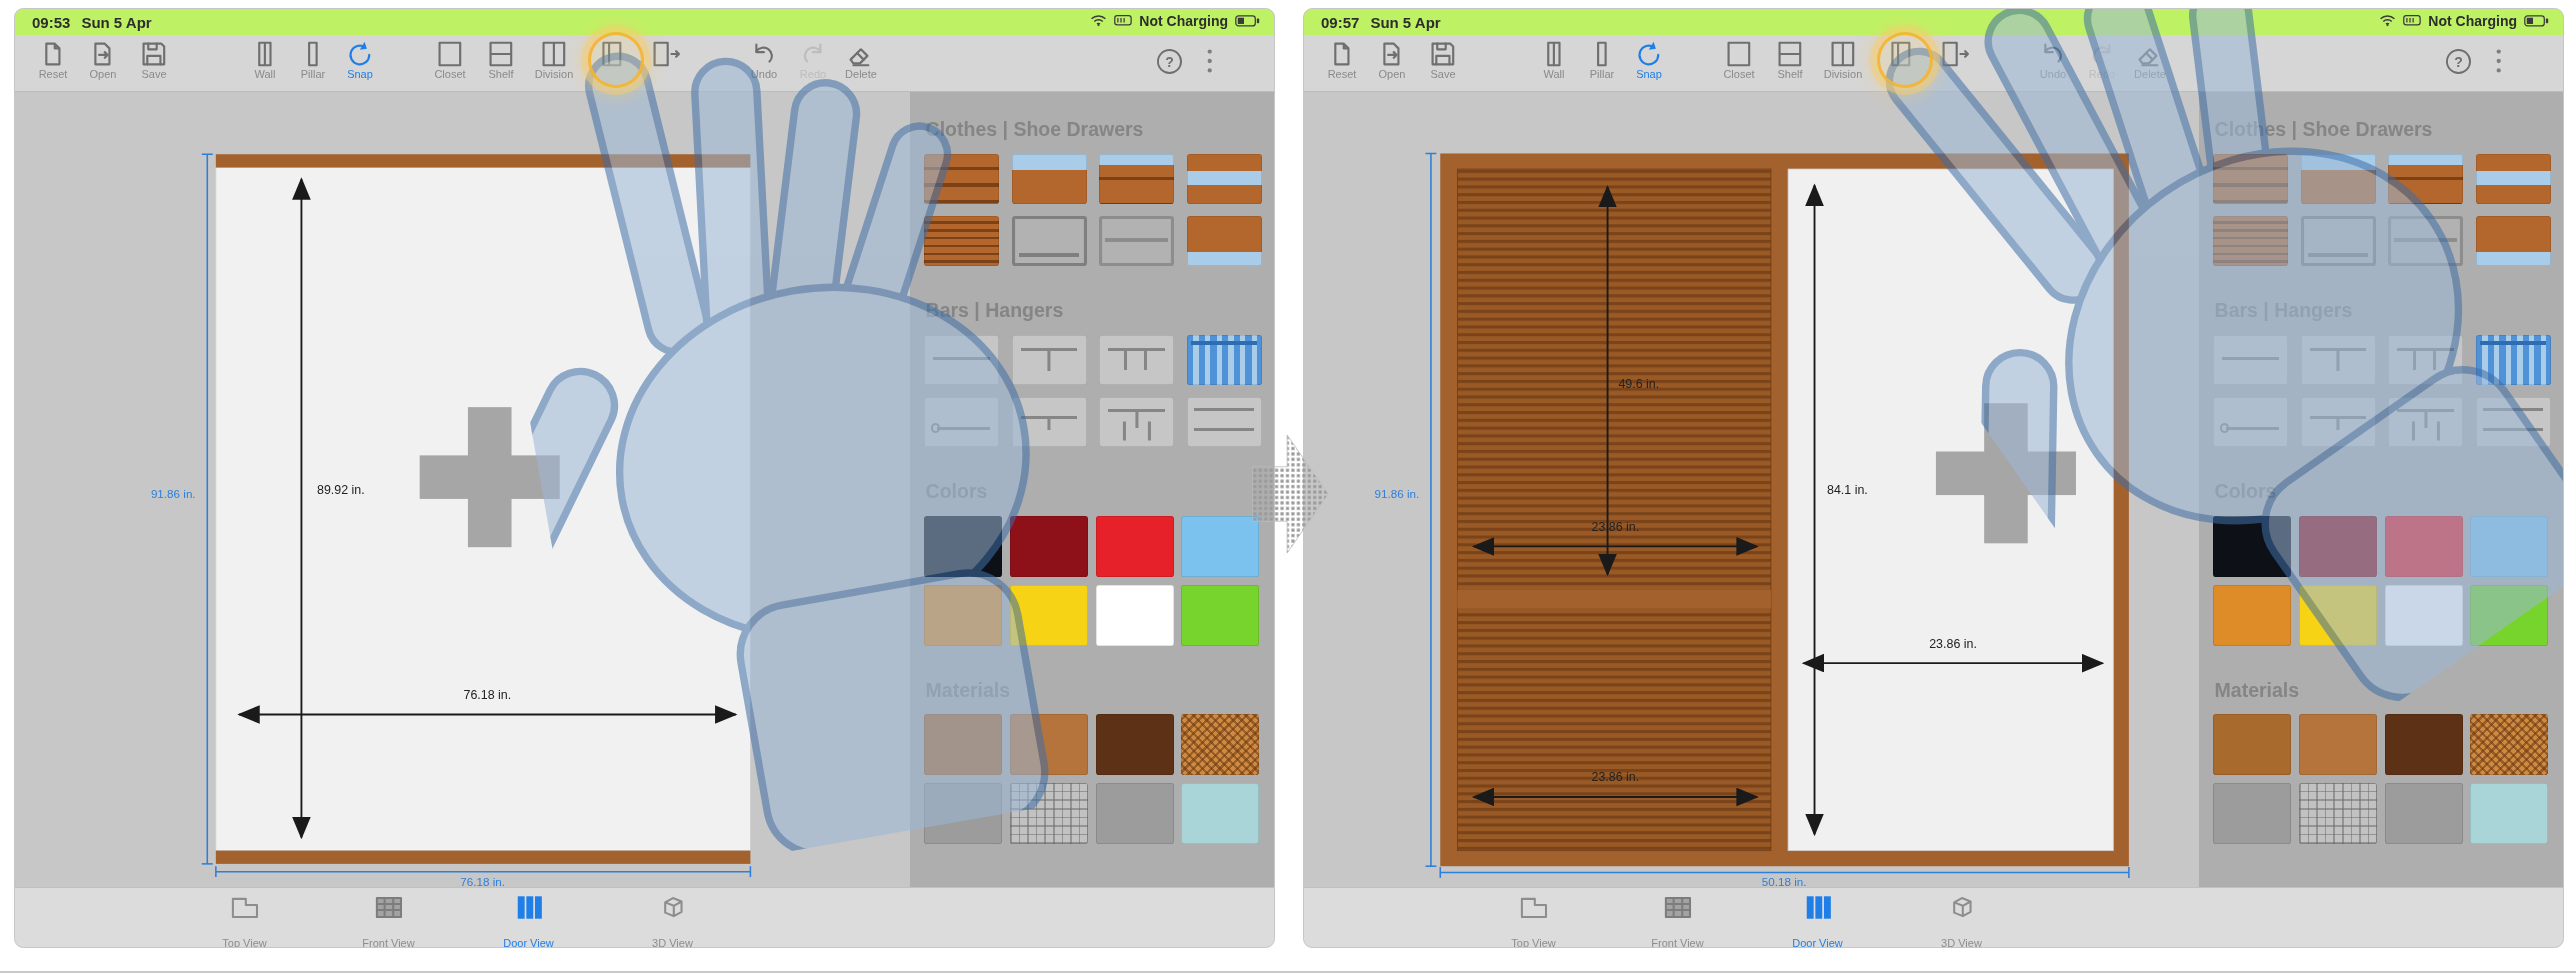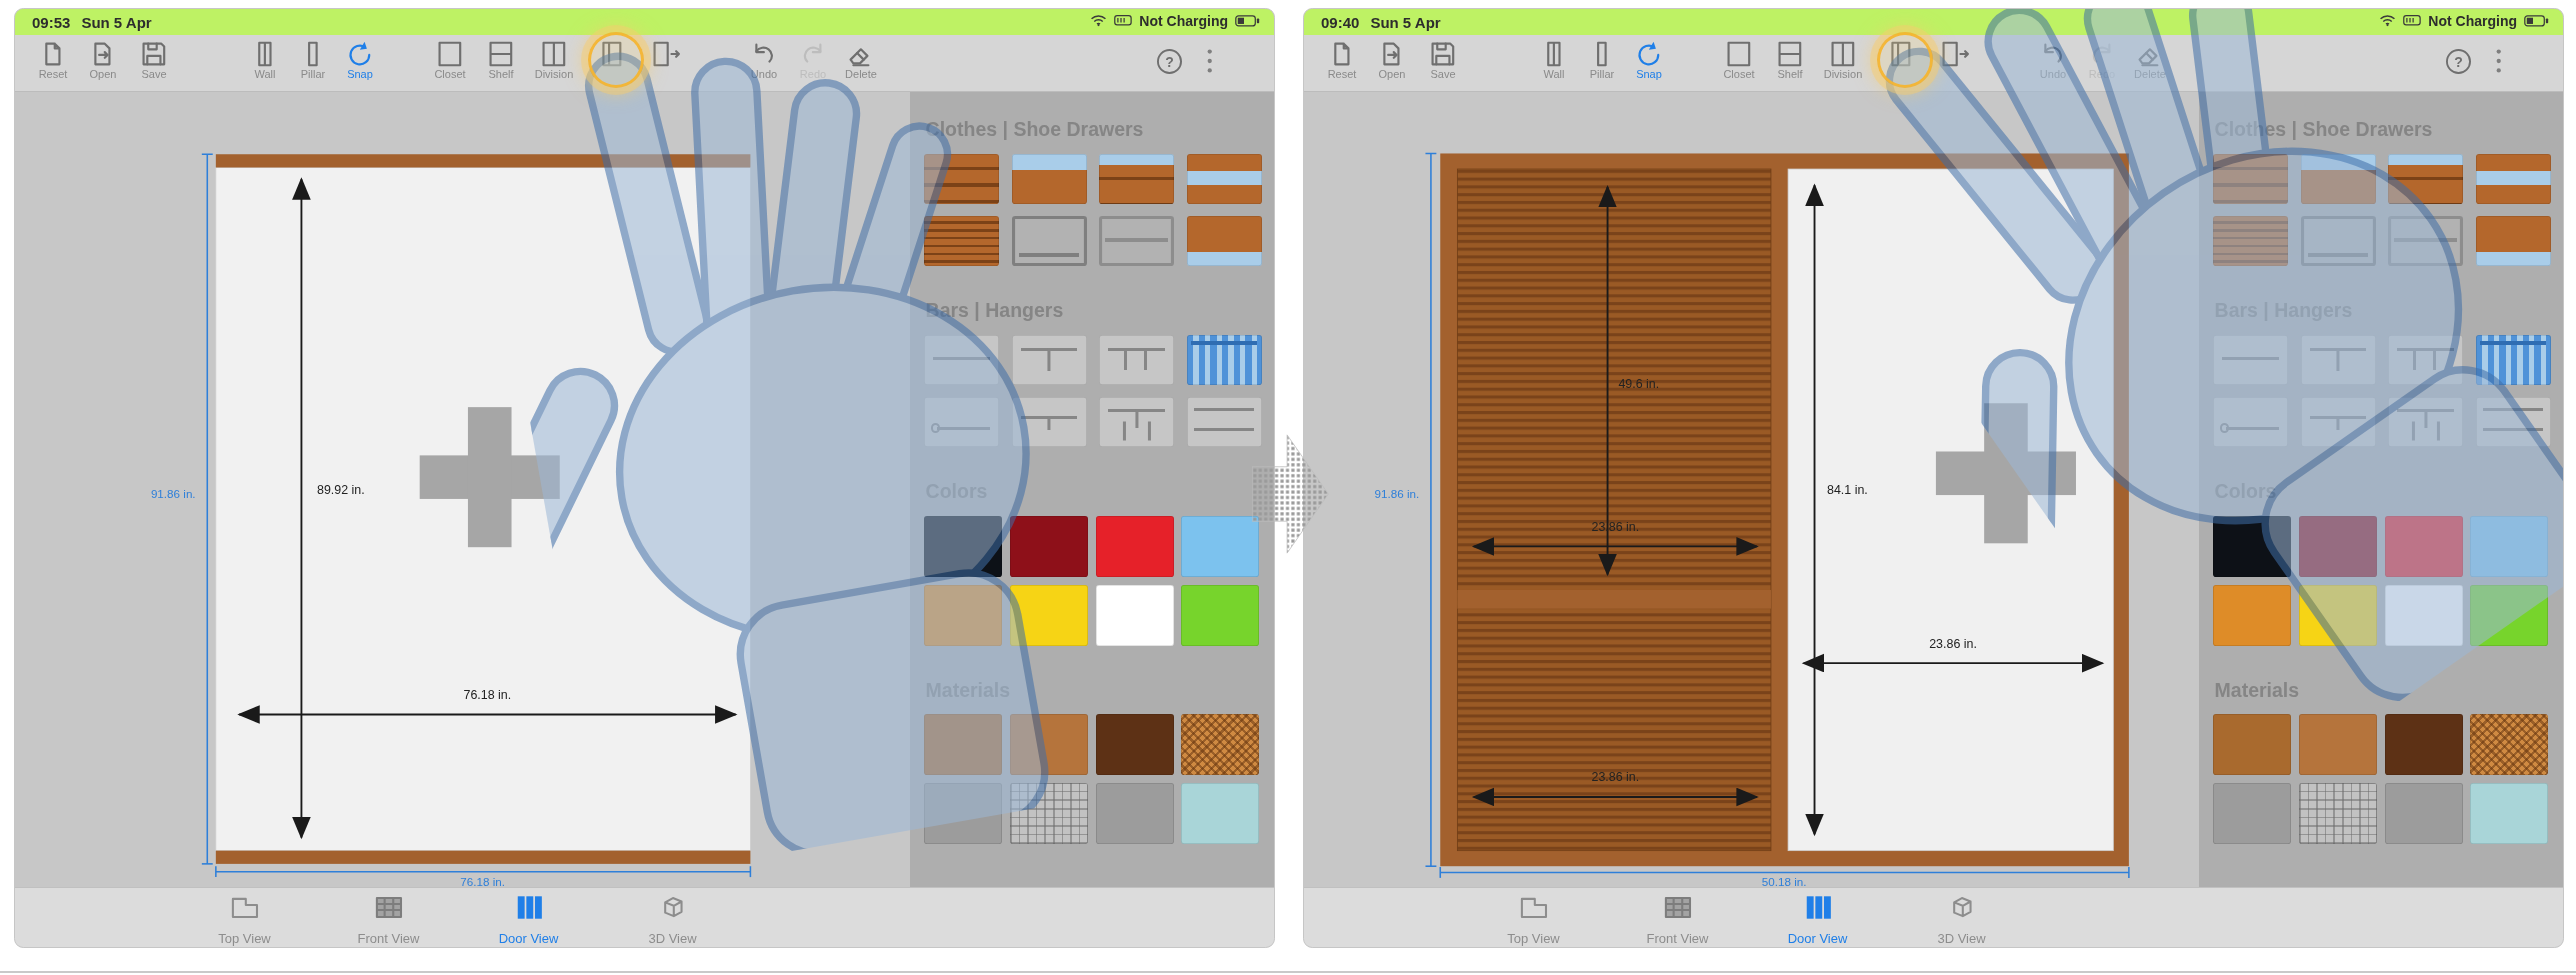--- a/index.html
+++ b/index.html
@@ -78,21 +78,21 @@
   .p-hatch{background-image:repeating-linear-gradient(45deg,rgba(101,52,14,.5) 0 2.3px,transparent 2.3px 6.2px),
     repeating-linear-gradient(-45deg,rgba(101,52,14,.5) 0 2.3px,transparent 2.3px 6.2px)}
   .p-grid{background-image:repeating-linear-gradient(0deg,rgba(110,110,110,.55) 0 1.6px,transparent 1.6px 8.6px),
     repeating-linear-gradient(90deg,rgba(110,110,110,.55) 0 1.6px,transparent 1.6px 8.6px)}
 
   
   .bottombar{position:absolute;left:0;right:0;bottom:0;height:59px;background:#dcdcdc;
     border-top:0.8px solid #c0c0c0;z-index:6}
   .btab{position:absolute;top:4.7px;width:101px;margin-left:-51px;text-align:center;cursor:pointer}
   .btab .vic{display:block;margin:0 auto;height:31px;stroke:#8d8d8d;fill:none;stroke-width:2.4;stroke-linejoin:round}
-  .blabel{font-size:13px;color:#8d8d8d;margin-top:8px}
+  .blabel{font-size:11px;color:#8d8d8d;margin-top:14px}
   .btab.active .blabel{color:#1f7fe8}
 
   
   .hand{position:absolute;left:453px;top:33px;width:592px;height:828px;opacity:.55;
     pointer-events:none;z-index:30}
   .hand-left{transform:rotate(-10deg);transform-origin:145px 15px}
   .hand-right{transform:rotate(-35deg);transform-origin:145px 15px}
   .tapring{position:absolute;left:573px;top:23.4px;width:50px;height:50px;border-radius:50%;
     border:3.9px solid rgba(244,180,48,.95);background:rgba(250,215,120,.2);
     box-shadow:0 0 0 7px rgba(247,205,110,.45),0 0 17px 6.2px rgba(247,205,110,.55);z-index:40}
@@ -370,21 +370,21 @@
     <pattern id="dotp" width="7" height="7" patternUnits="userSpaceOnUse">
         <rect x="1.5" y="1.5" width="4" height="4" fill="#9a9a9a"></rect>
       </pattern>
   </defs>
   <polygon points="0,55 45,55 45,14 98,90 45,166 45,125 0,125" fill="url(#dotp)" stroke="#bdbdbd" stroke-width="1"></polygon>
 </svg>
 
 <div class="panel" id="panel-right">
   <div class="statusbar">
     <div class="st-left">
-      <span>09:40</span><span>Sun 5 Apr</span>
+      <span>09:57</span><span>Sun 5 Apr</span>
     </div>
     <div class="st-right">
       <svg width="17" height="12.5" viewBox="0 0 22 16">
           <path d="M2 6a13 13 0 0 1 18 0M5.5 9.5a8 8 0 0 1 11 0M9 12.8a3.5 3.5 0 0 1 4 0" stroke="#3a3a3a" stroke-width="1.9" fill="none"></path>
           <circle cx="11" cy="14.3" r="1.4" fill="#3a3a3a"></circle>
         </svg>
       <svg width="18.7" height="12.5" viewBox="0 0 24 16">
           <rect x="1" y="2" width="21" height="12" rx="3" fill="none" stroke="#3a3a3a" stroke-width="1.6"></rect>
           <path d="M5 5v6M9 5v6M13 5v6" stroke="#3a3a3a" stroke-width="1.6"></path>
         </svg>

